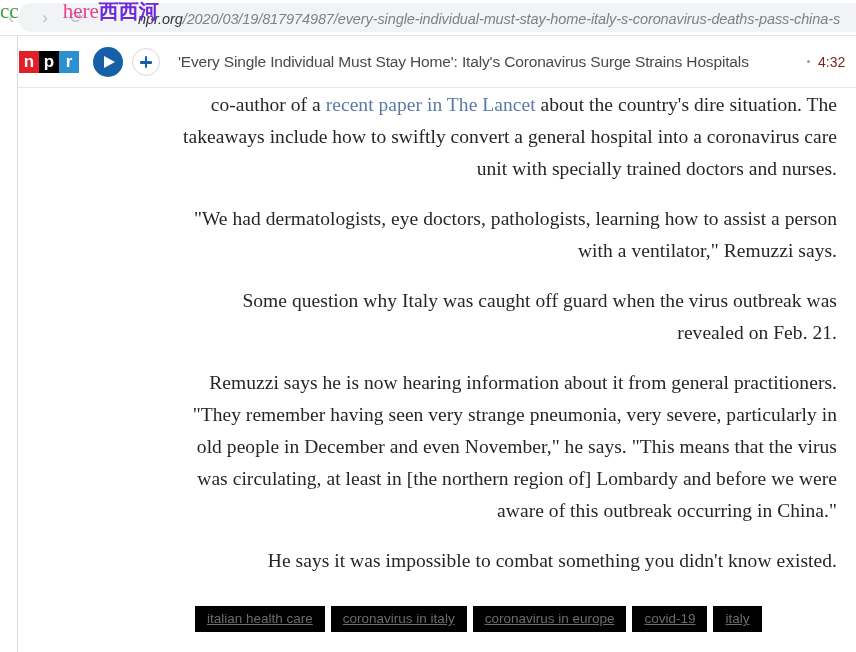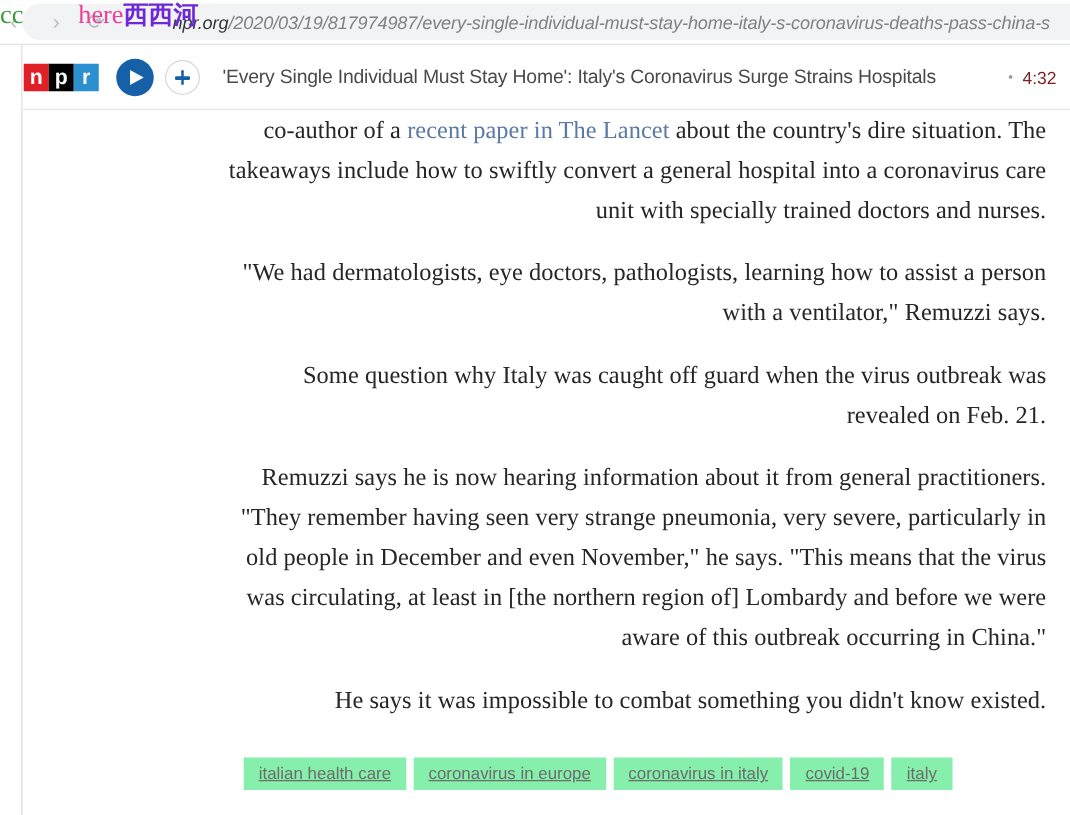--- a/index.html
+++ b/index.html
@@ -166,21 +166,21 @@
     text-decoration: none;
   }
 
   
   #tags {
     position: absolute; left: 177px; top: 570px;
     display: flex;
     gap: 6px;
   }
   .tag {
-    background: #86efac;
+    background: #000000;
     color: #6c6c6c;
     font-size: 13.5px;
     line-height: 26px;
     height: 26px;
     padding: 0 12px;
     white-space: nowrap;
   }
 </style>
 </head>
 <body>
@@ -236,19 +236,19 @@
 
       <p class="para">Remuzzi says he is now hearing information about it from general practitioners. "They remember having seen very strange pneumonia, very severe, particularly in old people in December and even November," he says. "This means that the virus was circulating, at least in [the northern region of] Lombardy and before we were aware of this outbreak occurring in China."</p>
 
       <p class="para">He says it was impossible to combat something you didn't know existed.</p>
 
     </div>
   </div>
 
   <div id="tags">
     <a class="tag" href="#">italian health care</a>
+    <a class="tag" href="#">coronavirus in italy</a>
     <a class="tag" href="#">coronavirus in europe</a>
-    <a class="tag" href="#">coronavirus in italy</a>
     <a class="tag" href="#">covid-19</a>
     <a class="tag" href="#">italy</a>
   </div>
 
 </div>
 
 </body></html>

